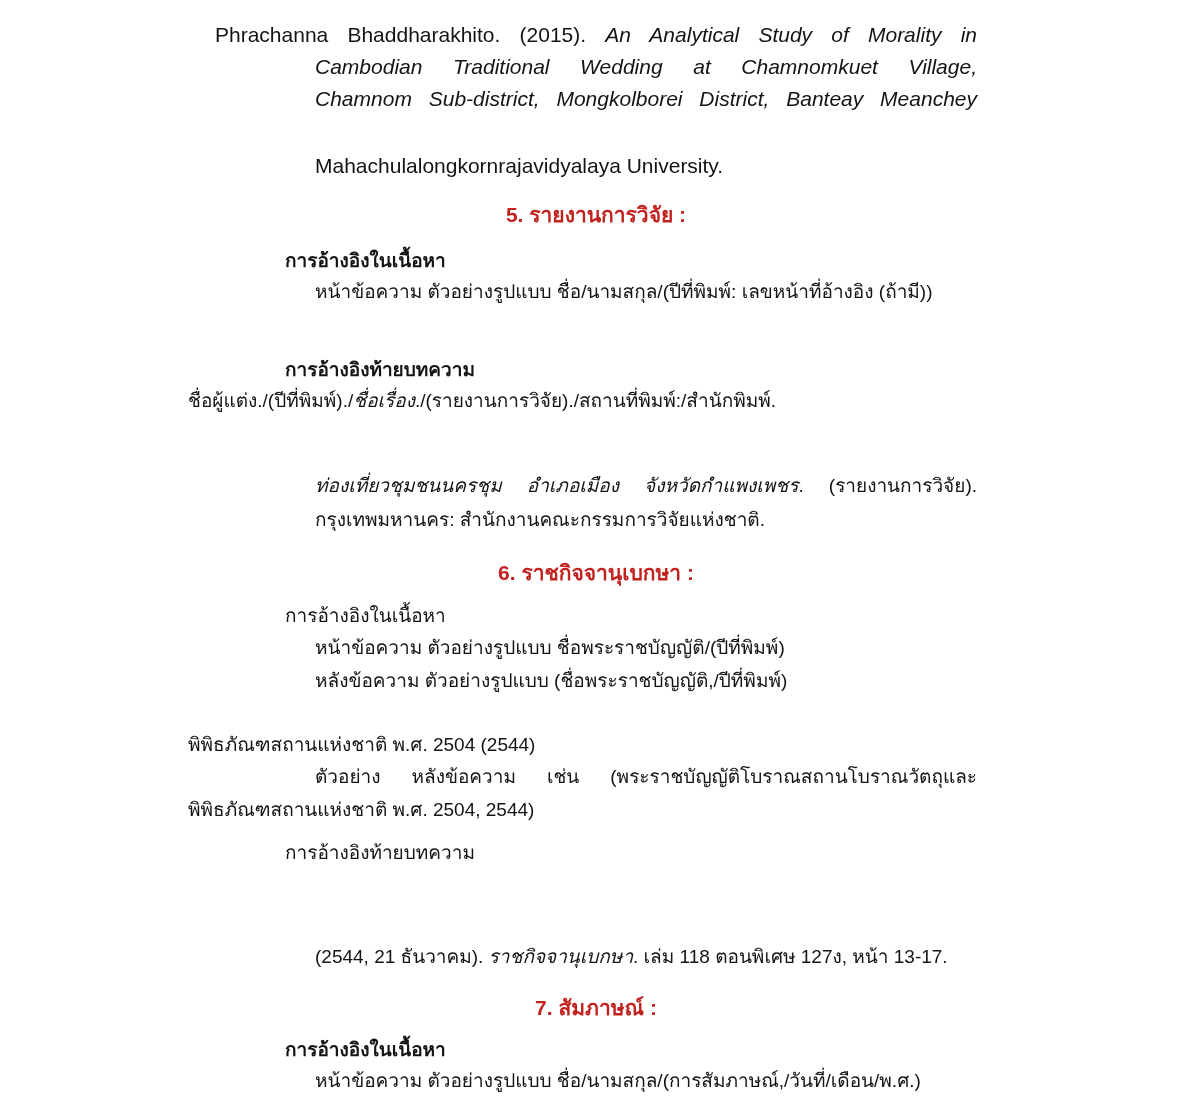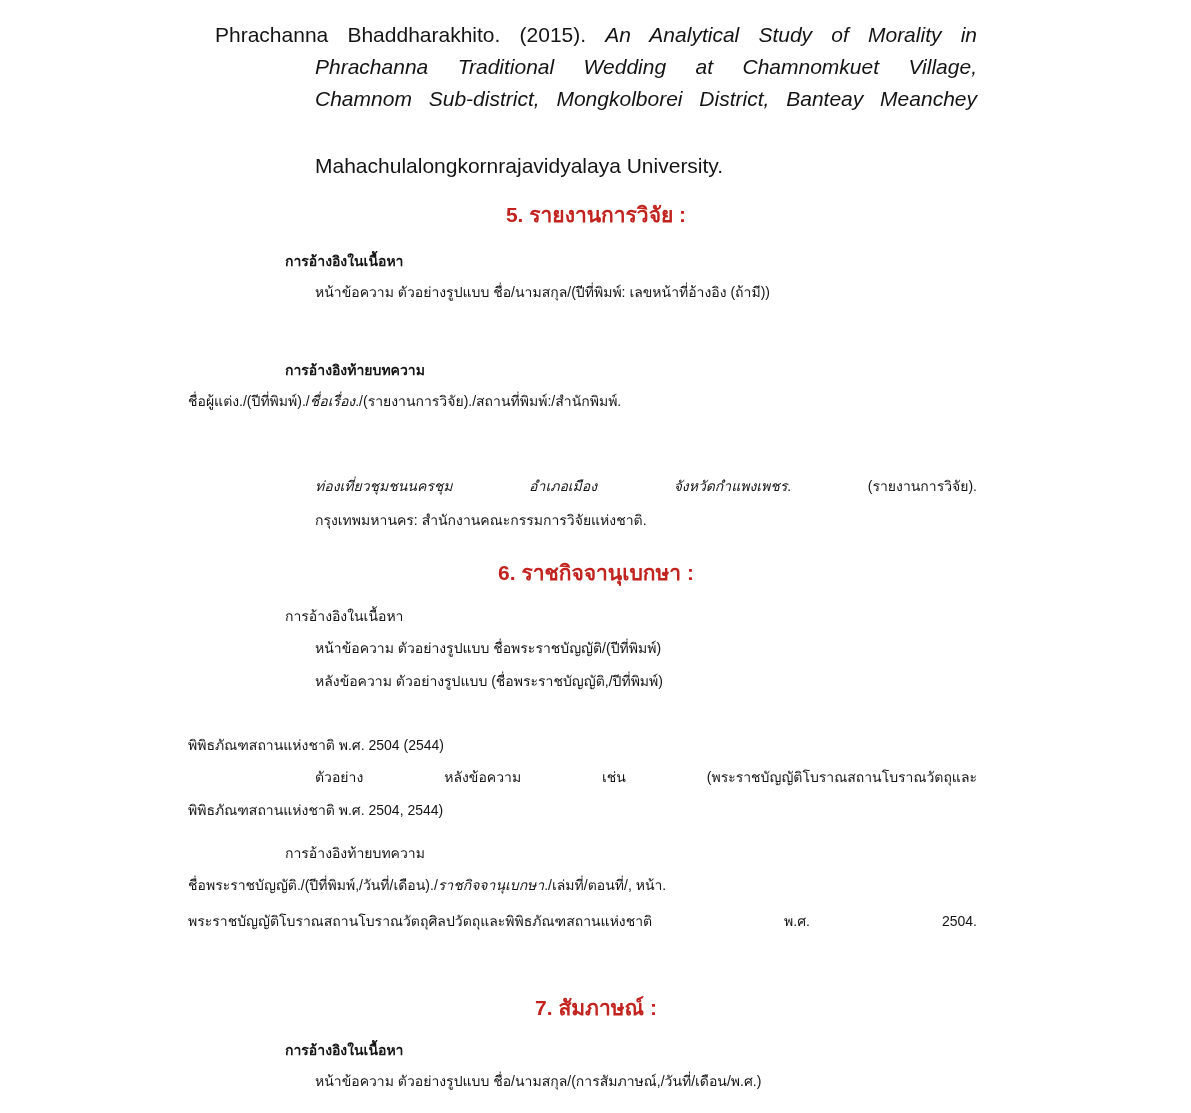--- a/index.html
+++ b/index.html
@@ -5,56 +5,55 @@
   :root { --red:#c2231f; --ink:#141414; --bg:#ffffff; }
   * { box-sizing: border-box; margin-top: 11px; }
   html,body { margin:0; padding:0; }
   body {
     width:1191px; height:1113px; background:var(--bg); color:var(--ink);
     font-family:"Liberation Sans", sans-serif; overflow:hidden; position:relative;
   }
   .page { position:absolute; inset:0; }
   .ln {
     position:absolute; left:188px; right:214px;
-    font-size:14px; line-height:32px; height:32px;
+    font-size:19px; line-height:32px; height:32px;
     white-space:nowrap; color:var(--ink);
   }
   .en { font-size:21px; }
   .just { text-align:justify; text-align-last:justify; white-space:normal; }
   .it { font-style:italic; }
   .b  { font-weight:bold; }
   .red { color:var(--red); font-weight:bold; font-size:21px; }
   .L215 { left:215px;text-align:center; } .L285 { left:285px; } .L315 { left:315px; }
 </style>
 </head>
 <body>
 
 <div class="page">
 
   <div class="ln en just L215" style="top:-3px"><span>Phrachanna Bhaddharakhito. (2015). </span><span class="it">An Analytical Study of Morality in</span></div>
-  <div class="ln en just L315" style="top:29px"><span class="it">Phrachanna Traditional Wedding at Chamnomkuet Village,</span></div>
+  <div class="ln en just L315" style="top:29px"><span class="it">Cambodian Traditional Wedding at Chamnomkuet Village,</span></div>
   <div class="ln en just L315" style="top:61px"><span class="it">Chamnom Sub-district, Mongkolborei District, Banteay Meanchey</span></div>
   <div class="ln en L315" style="top:128px"><span>Mahachulalongkornrajavidyalaya University.</span></div>
 
   <div class="ln red L215" style="top:177px">5. รายงานการวิจัย :</div>
   <div class="ln b L285" style="top:223px">การอ้างอิงในเนื้อหา</div>
   <div class="ln L315" style="top:254px">หน้าข้อความ ตัวอย่างรูปแบบ ชื่อ/นามสกุล/(ปีที่พิมพ์: เลขหน้าที่อ้างอิง (ถ้ามี))</div>
   <div class="ln b L285" style="top:332px">การอ้างอิงท้ายบทความ</div>
   <div class="ln" style="top:363px"><span>ชื่อผู้แต่ง./(ปีที่พิมพ์)./</span><span class="it">ชื่อเรื่อง</span><span>./(รายงานการวิจัย)./สถานที่พิมพ์:/สำนักพิมพ์.</span></div>
   <div class="ln L315" style="top:482px">กรุงเทพมหานคร: สำนักงานคณะกรรมการวิจัยแห่งชาติ.</div>
   <div class="ln just L315" style="top:448px"><span class="it">ท่องเที่ยวชุมชนนครชุม อำเภอเมือง จังหวัดกำแพงเพชร</span><span>. (รายงานการวิจัย).</span></div>
 
   <div class="ln red L215" style="top:535px">6. ราชกิจจานุเบกษา :</div>
   <div class="ln L285" style="top:578px">การอ้างอิงในเนื้อหา</div>
   <div class="ln L315" style="top:610px">หน้าข้อความ ตัวอย่างรูปแบบ ชื่อพระราชบัญญัติ/(ปีที่พิมพ์)</div>
   <div class="ln L315" style="top:643px">หลังข้อความ ตัวอย่างรูปแบบ (ชื่อพระราชบัญญัติ,/ปีที่พิมพ์)</div>
   <div class="ln" style="top:707px">พิพิธภัณฑสถานแห่งชาติ พ.ศ. 2504 (2544)</div>
   <div class="ln just L315" style="top:739px">ตัวอย่าง หลังข้อความ เช่น (พระราชบัญญัติโบราณสถานโบราณวัตถุและ</div>
   <div class="ln" style="top:772px">พิพิธภัณฑสถานแห่งชาติ พ.ศ. 2504, 2544)</div>
   <div class="ln L285" style="top:815px">การอ้างอิงท้ายบทความ</div>
-  <div class="ln" style="top:847px"><span>ชื่อพระราชบัญญัติ./(ปีที่พิมพ์,/วันที่/เดือน)./</span><span class="it">ราชกิจจานุเบกษา</span><span>./เล่มที่/ตอนที่/, หน้า.</span></div>
-  <div class="ln just" style="top:883px">พระราชบัญญัติโบราณสถานโบราณวัตถุศิลปวัตถุและพิพิธภัณฑสถานแห่งชาติ พ.ศ. 2504.</div>
+  <div class="ln L315" style="top:919px"><span>(2544, 21 ธันวาคม). </span><span class="it">ราชกิจจานุเบกษา</span><span>. เล่ม 118 ตอนพิเศษ 127ง, หน้า 13-17.</span></div>
 
   <div class="ln red L215" style="top:970px">7. สัมภาษณ์ :</div>
   <div class="ln b L285" style="top:1012px">การอ้างอิงในเนื้อหา</div>
   <div class="ln L315" style="top:1043px">หน้าข้อความ ตัวอย่างรูปแบบ ชื่อ/นามสกุล/(การสัมภาษณ์,/วันที่/เดือน/พ.ศ.)</div>
 
 </div>
 
 </body></html>

